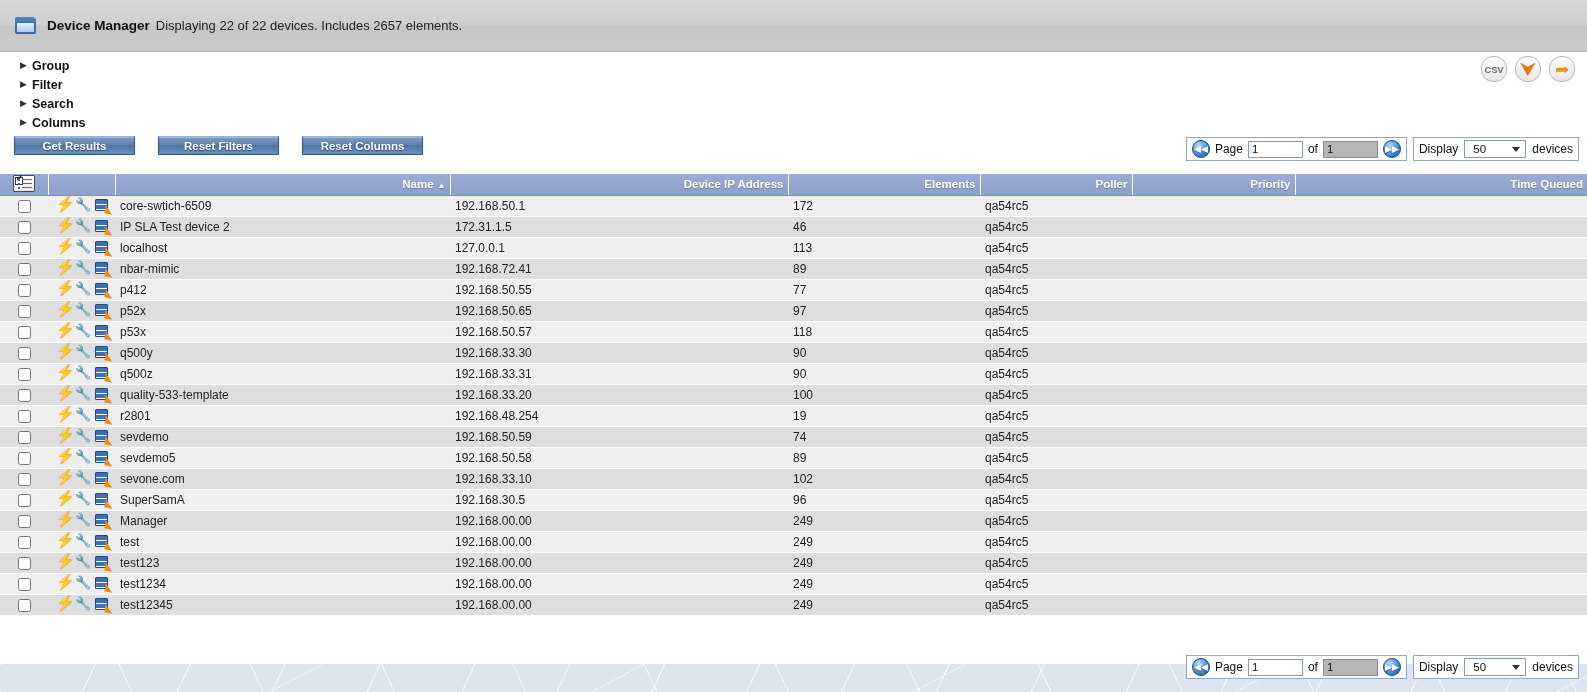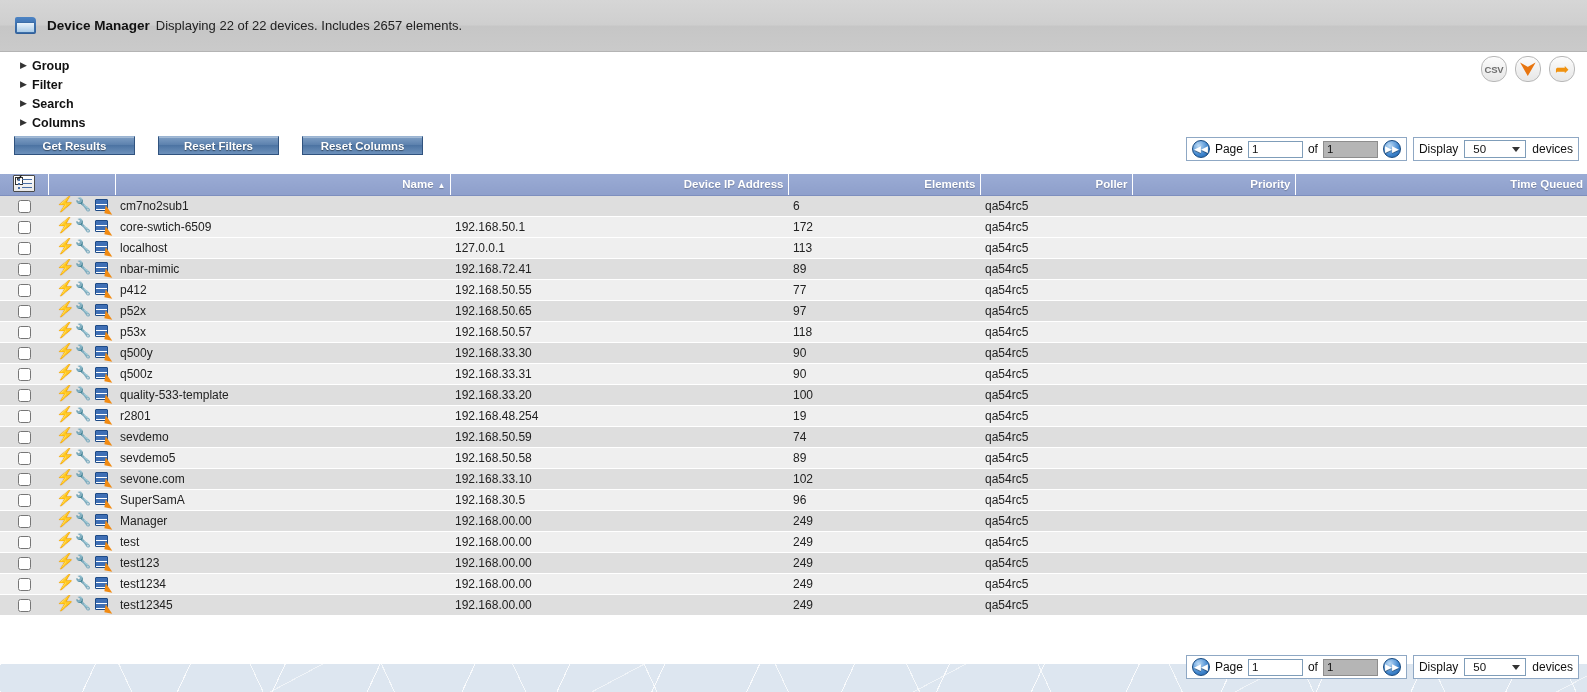--- a/index.html
+++ b/index.html
@@ -324,54 +324,54 @@
           <span>Name</span><span class="sortarrow">▲</span>
         </th>
         <th>Device IP Address</th>
         <th>Elements</th>
         <th>Poller</th>
         <th>Priority</th>
         <th>Time Queued</th>
       </tr>
     </thead>
     <tbody id="tbody">
-        <tr class="rowB">
-          <td class="cb"><input type="checkbox" style=""></td>
-          <td class="ics">
-            <span class="icongroup">
-              <span class="ic-bolt"></span>
-              <span class="ic-wrench"></span>
-              <span class="ic-device">
-                <span class="body"></span>
-                <span class="ptr"></span>
-              </span>
-            </span>
-          </td>
-          <td>cm7no2sub1</td>
-          <td></td>
-          <td>6</td>
-          <td>qa54rc5</td>
-          <td></td>
-          <td></td>
-        </tr>
         <tr class="rowA">
           <td class="cb"><input type="checkbox" style=""></td>
           <td class="ics">
             <span class="icongroup">
               <span class="ic-bolt"></span>
               <span class="ic-wrench"></span>
               <span class="ic-device">
                 <span class="body"></span>
                 <span class="ptr"></span>
               </span>
             </span>
           </td>
           <td>core-swtich-6509</td>
           <td>192.168.50.1</td>
           <td>172</td>
+          <td>qa54rc5</td>
+          <td></td>
+          <td></td>
+        </tr>
+        <tr class="rowB">
+          <td class="cb"><input type="checkbox" style=""></td>
+          <td class="ics">
+            <span class="icongroup">
+              <span class="ic-bolt"></span>
+              <span class="ic-wrench"></span>
+              <span class="ic-device">
+                <span class="body"></span>
+                <span class="ptr"></span>
+              </span>
+            </span>
+          </td>
+          <td>IP SLA Test device 2</td>
+          <td>172.31.1.5</td>
+          <td>46</td>
           <td>qa54rc5</td>
           <td></td>
           <td></td>
         </tr>
         <tr class="rowA">
           <td class="cb"><input type="checkbox" style=""></td>
           <td class="ics">
             <span class="icongroup">
               <span class="ic-bolt"></span>
               <span class="ic-wrench"></span>

